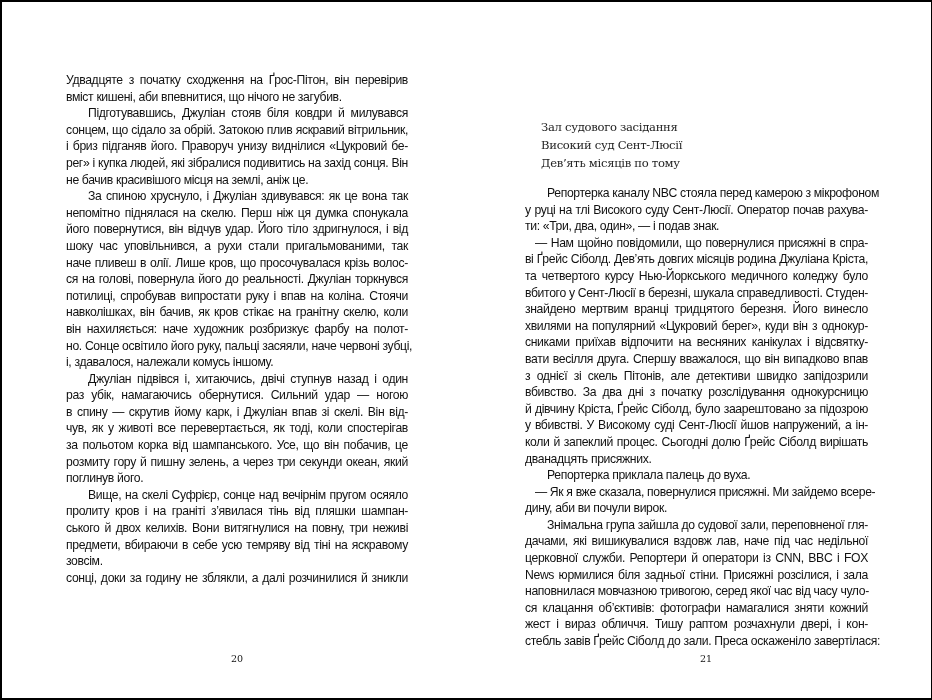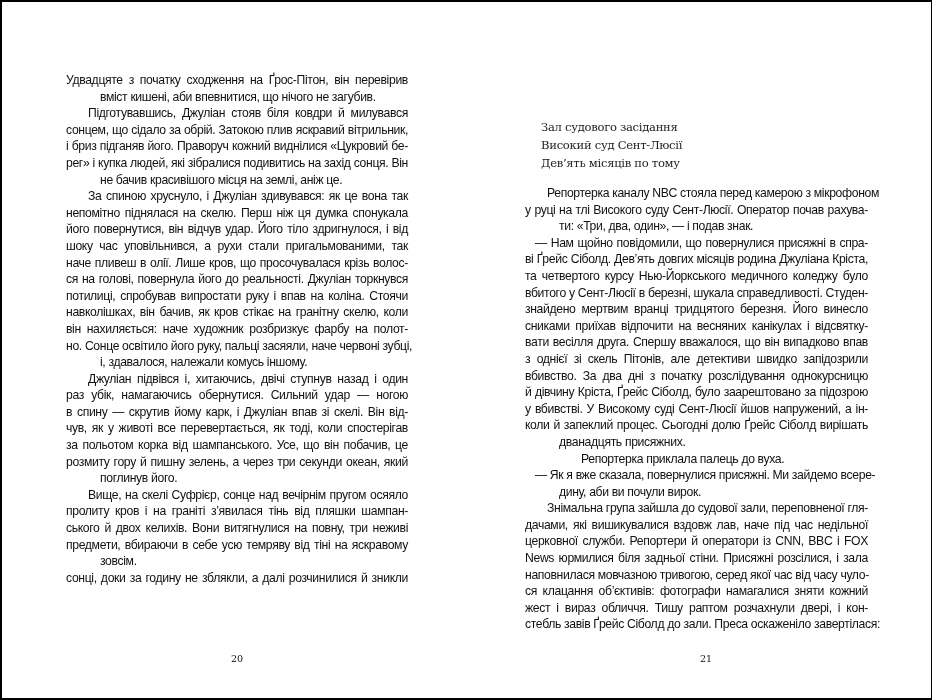--- a/index.html
+++ b/index.html
@@ -27,21 +27,21 @@
     .text-left { left: 64px; top: 70px; width: 342px; }
     .text-right { left: 57px; top: 183px; width: 343px; }
     .line {
       display: block;
       height: 16.6px;
       line-height: 16.6px;
       white-space: nowrap;
       text-align: justify;
       text-align-last: justify;
     }
-    .line.last { text-align-last: left; margin-left: 34px; }
+    .line.last { text-align-last: left; }
     .line.indent { padding-left: 22px; }
     .line.dash-indent { padding-left: 10px; }
     .epigraph {
       position: absolute;
       left: 73px; top: 116px;
       font-family: "DejaVu Serif", serif;
       font-size: 11.6px;
       letter-spacing: -0.3px;
       color: #222;
     }
@@ -61,21 +61,21 @@
 <body>
 
 <div class="spread">
 
   <div class="page page-left">
     <div class="text text-left" id="left-body">
         <span class="line">Удвадцяте з початку сходження на Ґрос-Пітон, він перевірив</span>
         <span class="line last">вміст кишені, аби впевнитися, що нічого не загубив.</span>
         <span class="line indent">Підготувавшись, Джуліан стояв біля ковдри й милувався</span>
         <span class="line">сонцем, що сідало за обрій. Затокою плив яскравий вітрильник,</span>
-        <span class="line">і бриз підганяв його. Праворуч кожний виднілися «Цукровий бе-</span>
+        <span class="line">і бриз підганяв його. Праворуч унизу виднілися «Цукровий бе-</span>
         <span class="line">рег» і купка людей, які зібралися подивитись на захід сонця. Він</span>
         <span class="line last">не бачив красивішого місця на землі, аніж це.</span>
         <span class="line indent">За спиною хруснуло, і Джуліан здивувався: як це вона так</span>
         <span class="line">непомітно піднялася на скелю. Перш ніж ця думка спонукала</span>
         <span class="line">його повернутися, він відчув удар. Його тіло здригнулося, і від</span>
         <span class="line">шоку час уповільнився, а рухи стали пригальмованими, так</span>
         <span class="line">наче пливеш в олії. Лише кров, що просочувалася крізь волос-</span>
         <span class="line">ся на голові, повернула його до реальності. Джуліан торкнувся</span>
         <span class="line">потилиці, спробував випростати руку і впав на коліна. Стоячи</span>
         <span class="line">навколішках, він бачив, як кров стікає на гранітну скелю, коли</span>
@@ -107,20 +107,21 @@
     </div>
     <div class="text text-right" id="right-body">
         <span class="line indent">Репортерка каналу NBC стояла перед камерою з мікрофоном</span>
         <span class="line">у руці на тлі Високого суду Сент-Люсії. Оператор почав рахува-</span>
         <span class="line last">ти: «Три, два, один», — і подав знак.</span>
         <span class="line dash-indent">— Нам щойно повідомили, що повернулися присяжні в спра-</span>
         <span class="line">ві Ґрейс Сіболд. Дев’ять довгих місяців родина Джуліана Кріста,</span>
         <span class="line">та четвертого курсу Нью-Йоркського медичного коледжу було</span>
         <span class="line">вбитого у Сент-Люсії в березні, шукала справедливості. Студен-</span>
         <span class="line">знайдено мертвим вранці тридцятого березня. Його винесло</span>
+        <span class="line">хвилями на популярний «Цукровий берег», куди він з однокур-</span>
         <span class="line">сниками приїхав відпочити на весняних канікулах і відсвятку-</span>
         <span class="line">вати весілля друга. Спершу вважалося, що він випадково впав</span>
         <span class="line">з однієї зі скель Пітонів, але детективи швидко запідозрили</span>
         <span class="line">вбивство. За два дні з початку розслідування однокурсницю</span>
         <span class="line">й дівчину Кріста, Ґрейс Сіболд, було заарештовано за підозрою</span>
         <span class="line">у вбивстві. У Високому суді Сент-Люсії йшов напружений, а ін-</span>
         <span class="line">коли й запеклий процес. Сьогодні долю Ґрейс Сіболд вирішать</span>
         <span class="line last">дванадцять присяжних.</span>
         <span class="line indent last">Репортерка приклала палець до вуха.</span>
         <span class="line dash-indent">— Як я вже сказала, повернулися присяжні. Ми зайдемо всере-</span>

